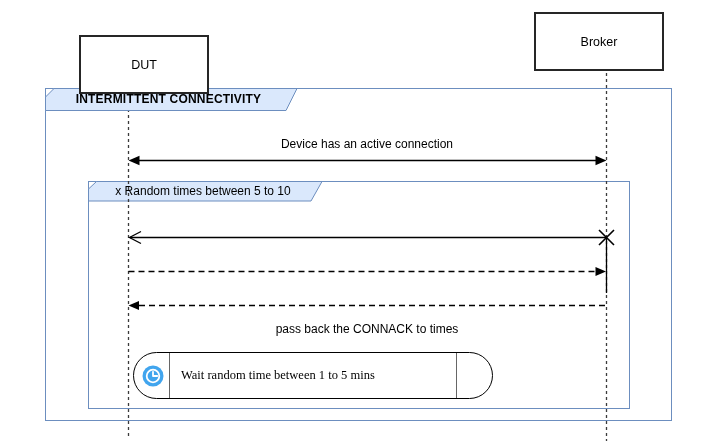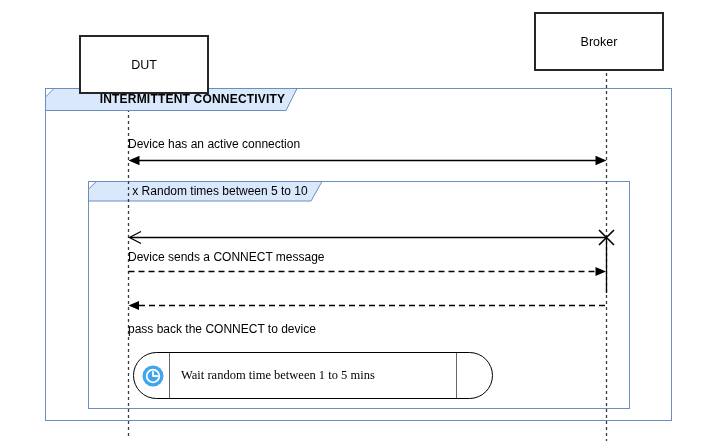--- a/index.html
+++ b/index.html
@@ -3,23 +3,23 @@
 <meta charset="utf-8">
 <style>
   html,body{margin:0;padding:0;background:#fff;}
   .canvas{position:relative;width:713px;height:444px;background:#ffffff;
           font-family:"Liberation Sans",sans-serif;color:#000;overflow:hidden;}
   .abs{position:absolute;}
   svg.layer{position:absolute;left:0;top:0;pointer-events:none;}
   .actor{border:2px solid #262626;background:#fff;display:flex;align-items:center;
          justify-content:center;font-size:12.5px;}
   .frame-title{font-weight:bold;font-size:12px;display:flex;align-items:center;
-               justify-content:center;letter-spacing:.2px;margin-left:24px;}
+               justify-content:center;letter-spacing:.2px;}
   .loop-title{font-size:12px;display:flex;align-items:center;justify-content:center;}
-  .msg-label{left:128px;width:478px;text-align:left;font-size:12px;height:15px;line-height:15px;}
+  .msg-label{left:128px;width:478px;text-align:center;font-size:12px;height:15px;line-height:15px;}
   .wait-box{left:133px;top:352px;width:360px;height:47px;border:1.5px solid #000;
             border-radius:24px;background:#fff;box-sizing:border-box;font-family:Liberation Serif, serif;}
   .wait-divider{position:absolute;top:0;bottom:0;width:1px;background:var(--divider-gray,#666);}
   .wait-label{position:absolute;left:47px;right:42px;top:0;bottom:0;display:flex;
               align-items:center;font-size:12.5px;}
   .clock-wrap{position:absolute;left:8px;top:12px;width:22px;height:22px;}
 </style>
 </head>
 <body>
 
@@ -63,25 +63,24 @@
   </svg>
 
   <div class="abs actor" style="left:79px;top:12px;width:126px;height:55px;margin-top:23px;">
     <span>DUT</span>
   </div>
   <div class="abs actor" style="left:534px;top:12px;width:126px;height:55px;">
     <span>Broker</span>
   </div>
 
   <div class="abs frame-title" style="left:45px;top:88px;width:247px;height:22px;">INTERMITTENT CONNECTIVITY</div>
-  <div class="abs loop-title" style="left:88px;top:181px;width:230px;height:20px;margin-left:17px;">x Random times between 5 to 10</div>
+  <div class="abs loop-title" style="left:88px;top:181px;width:230px;height:20px;">x Random times between 5 to 10</div>
 
   <div class="abs msg-label" style="top:137px;">Device has an active connection</div>
-  <div class="abs msg-label" style="top:250px;">Device sends a CONNECT message</div>
-  <div class="abs msg-label" style="top:322px;">pass back the CONNECT to device</div>
+  <div class="abs msg-label" style="top:322px;">pass back the CONNACK to times</div>
 
   <div class="abs wait-box">
     <span class="clock-wrap">
       <svg width="22" height="22" viewBox="0 0 22 22">
         <circle cx="11" cy="11" r="10.5" style="fill:var(--clock-blue,#41a5ee)"></circle>
         <circle cx="11" cy="11" r="6.3" fill="none" stroke="#fff" stroke-width="1.8"></circle>
         <path d="M11,11 V6.8 M11,11 H15.2" stroke="#fff" stroke-width="1.8" fill="none" stroke-linecap="round"></path>
       </svg>
     </span>
     <span class="wait-divider" style="left:35px;"></span>

